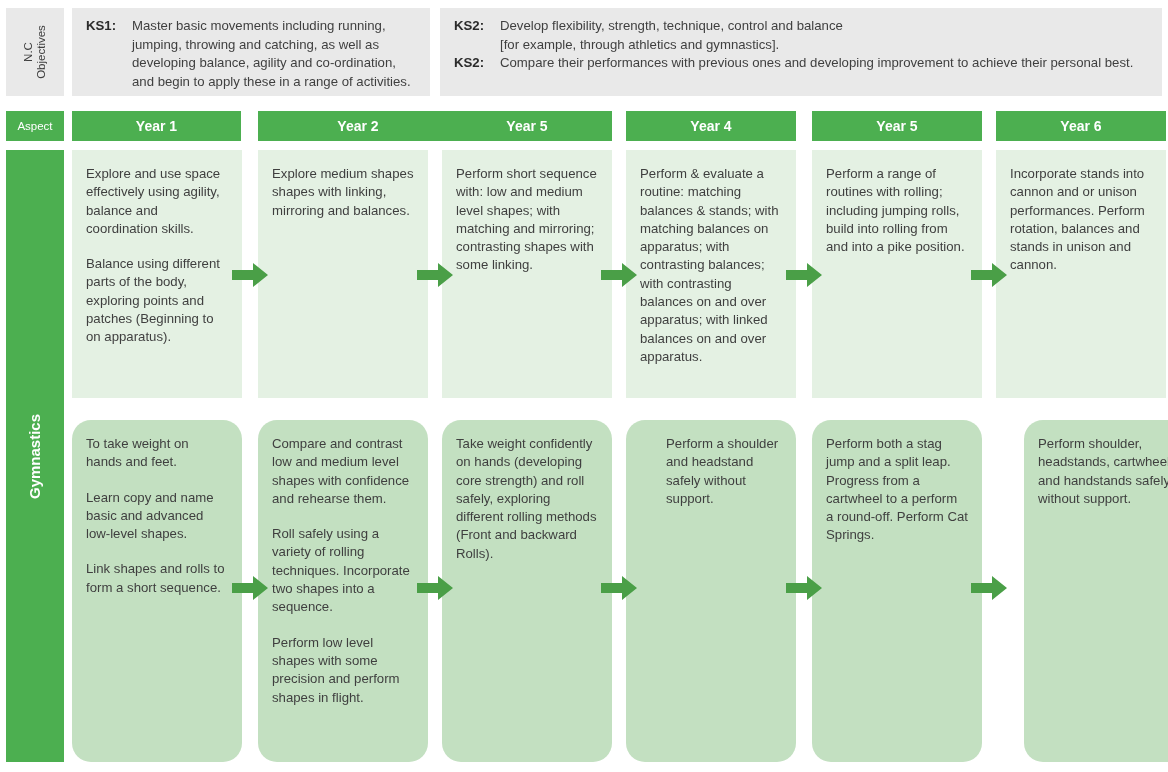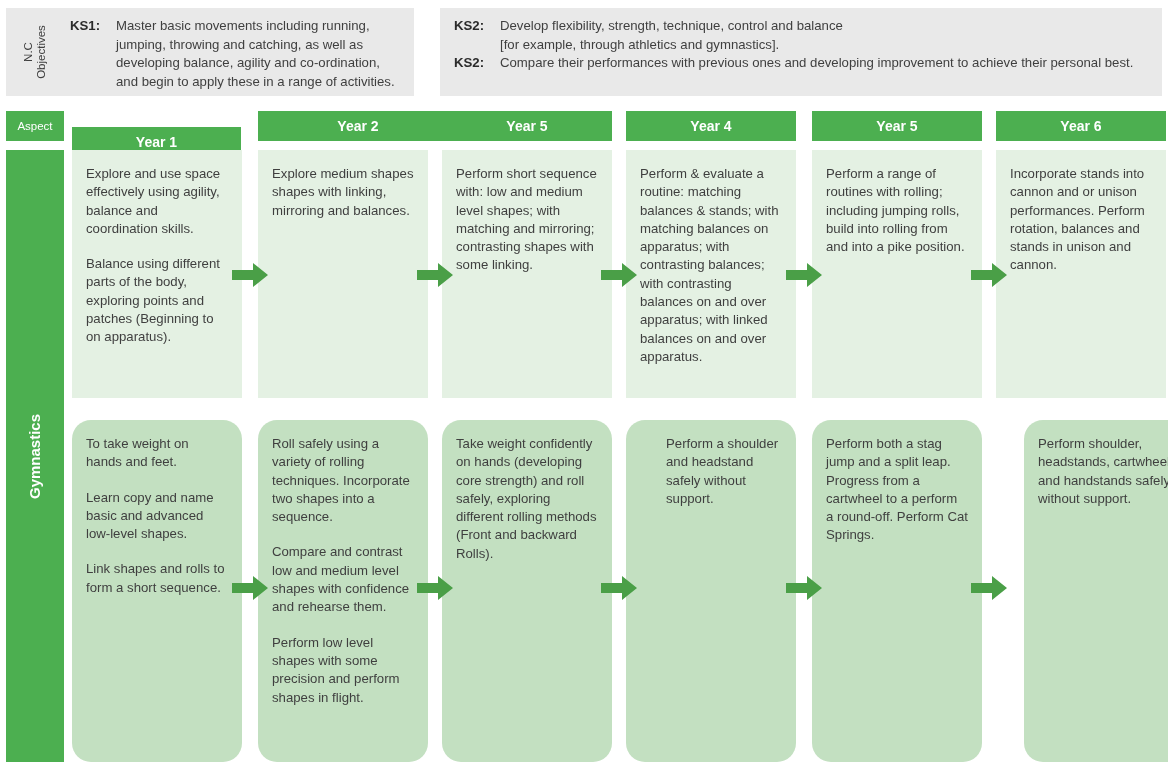--- a/index.html
+++ b/index.html
@@ -35,21 +35,21 @@
   .nc-label .vtext span { display: block; }
 
   .ks-box {
     position: absolute;
     top: 8px; height: 88px;
     background: #e9e9e9;
     padding: 9px 12px 0 14px;
     font-size: 13.2px;
     line-height: 18.5px;
   }
-  #ks1-box { left: 56px; width: 358px; }
+  #ks1-box { left: 72px; width: 358px; }
   #ks2-box { left: 440px; width: 722px; }
 
   .ks-row { display: flex; align-items: flex-start; }
   .ks-tag {
     font-weight: bold; color: #2b2b2b;
     width: 46px; flex: 0 0 46px;
   }
   .ks-text { flex: 1 1 auto; }
   .ks-cont { padding-left: 46px; }
 
@@ -133,21 +133,21 @@
     <div class="ks-row">
       <div class="ks-tag">KS2:</div>
       <div class="ks-text">Compare their performances with previous ones and developing improvement to achieve their personal best.</div>
     </div>
   </div>
 
   <div class="aspect-head">
     <span>Aspect</span>
   </div>
   <div id="year-headers">
-      <div class="year-head" style="left: 72px; width: 169px; margin-top: 16px;">
+      <div class="year-head" style="left: 72px; width: 169px;">
         <span>Year 1</span>
       </div>
       <div class="year-head" style="left: 258px; width: 200px;">
         <span>Year 2</span>
       </div>
       <div class="year-head" style="left: 442px; width: 170px;">
         <span>Year 5</span>
       </div>
       <div class="year-head" style="left: 626px; width: 170px;">
         <span>Year 4</span>
@@ -183,22 +183,22 @@
       </div>
       <div class="cell row1" style="left: 996px; width: 170px;">
         <p>Incorporate stands into cannon and or unison performances. Perform rotation, balances and stands in unison and cannon.</p>
       </div>
       <div class="cell row2" style="left: 72px; width: 170px;">
         <p>To take weight on hands and feet.</p>
         <p>Learn copy and name basic and advanced low-level shapes.</p>
         <p>Link shapes and rolls to form a short sequence.</p>
       </div>
       <div class="cell row2" style="left: 258px; width: 170px;">
+        <p>Compare and contrast low and medium level shapes with confidence and rehearse them.</p>
         <p>Roll safely using a variety of rolling techniques. Incorporate two shapes into a sequence.</p>
-        <p>Compare and contrast low and medium level shapes with confidence and rehearse them.</p>
         <p>Perform low level shapes with some precision and perform shapes in flight.</p>
       </div>
       <div class="cell row2" style="left: 442px; width: 170px;">
         <p>Take weight confidently on hands (developing core strength) and roll safely, exploring different rolling methods (Front and backward Rolls).</p>
       </div>
       <div class="cell row2" style="left: 626px; width: 170px; padding-left: 40px;">
         <p>Perform a shoulder and headstand safely without support.</p>
       </div>
       <div class="cell row2" style="left: 812px; width: 170px;">
         <p>Perform both a stag jump and a split leap. Progress from a cartwheel to a perform a round-off. Perform Cat Springs.</p>

